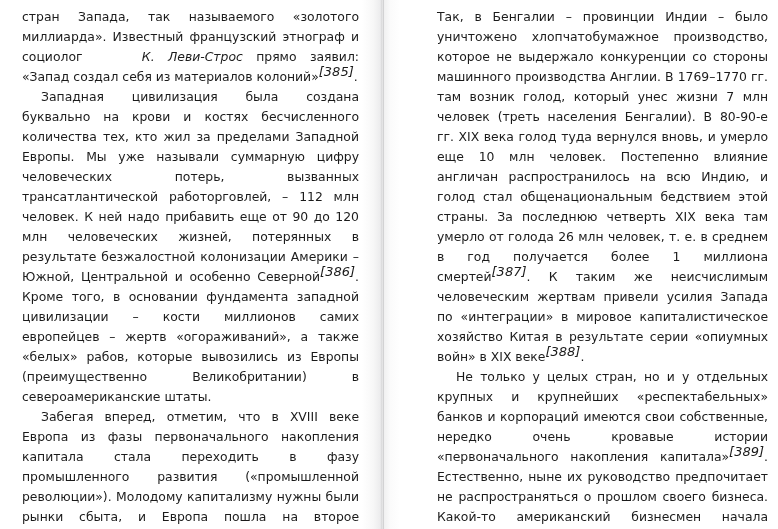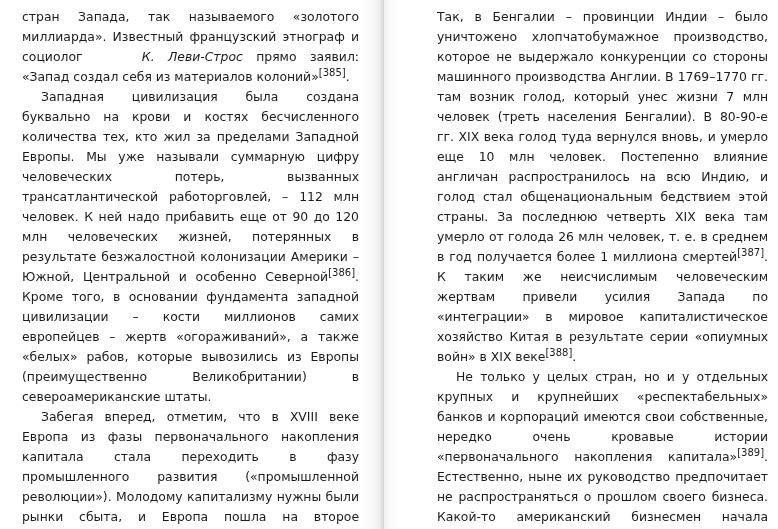--- a/index.html
+++ b/index.html
@@ -76,24 +76,25 @@
     hyphens: none;
   }
   .col-body p.noindent {
     text-indent: 0;
   }
   .col-body i, .col-body em {
     font-style: italic;
     margin-left: 46px;
   }
   sup.fn {
-    font-size: 10px;
+    font-size: 13px;
     line-height: 0;
     vertical-align: 5px;
     letter-spacing: 0;
+    font-style: italic;
   }
 </style>
 </head>
 <body>
 
 <div class="page-spread">
 
   <div class="page page-left">
     <div class="col-body" id="left-col">
         <p class="noindent"><span>стран Запада, так называемого «золотого миллиарда». Известный французский этнограф и социолог </span><i>К. Леви-Строс</i><span> прямо заявил: «Запад создал себя из материалов колоний»</span><sup class="fn">[385]</sup><span>.</span></p>

